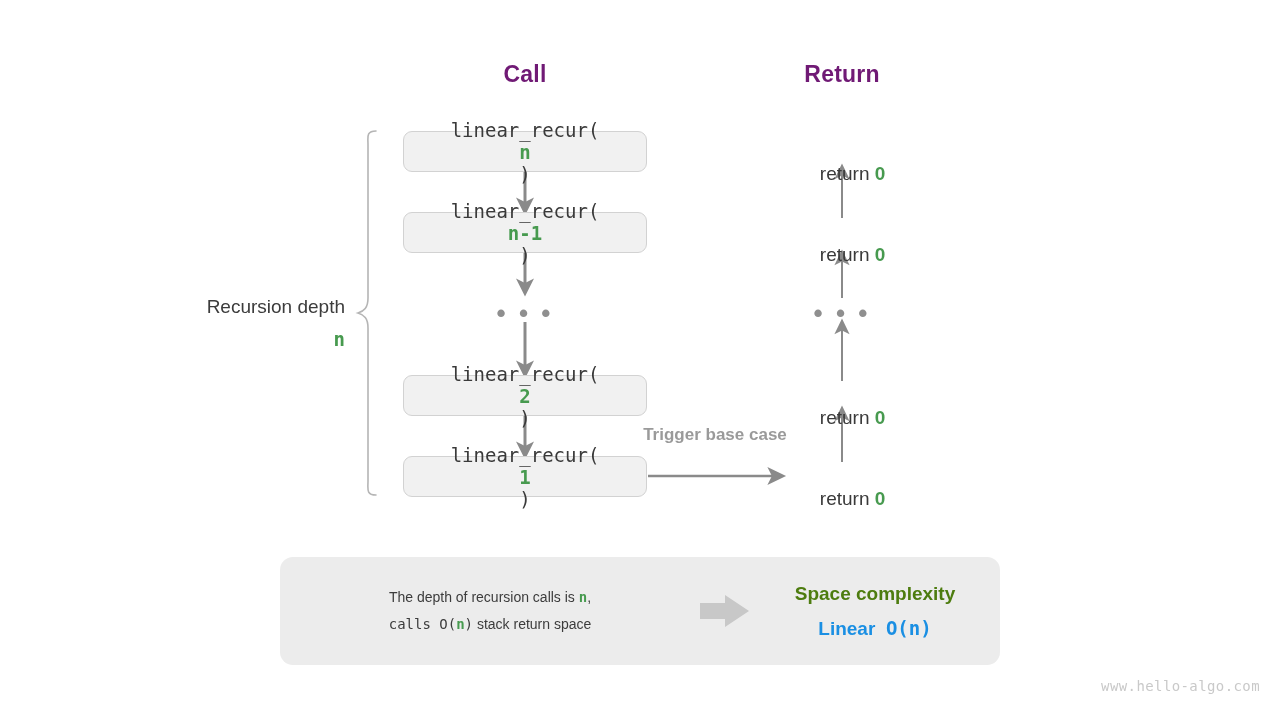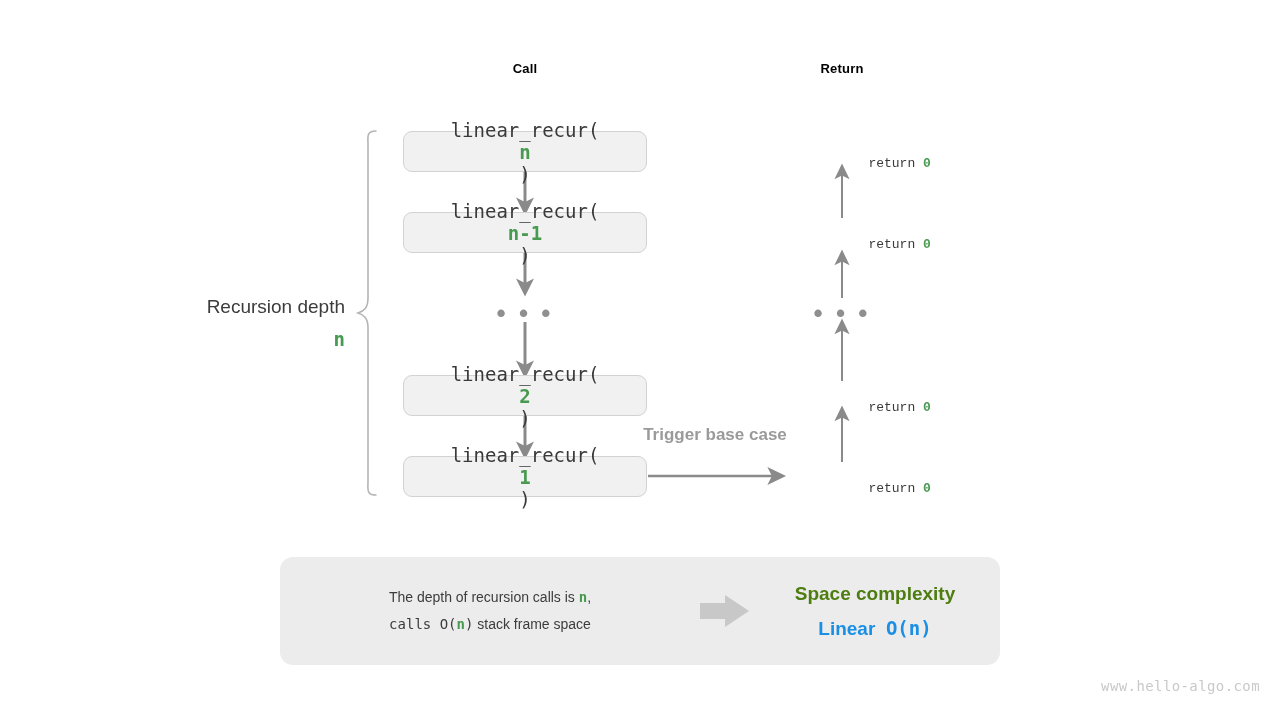--- a/index.html
+++ b/index.html
@@ -17,23 +17,23 @@
   }
 
   .stage {
     position: absolute;
     inset: 0;
   }
 
   
   .col-head {
     position: absolute;
-    font-size: 13px;
-    font-weight: bold;
-    color: #000000;
+    font-size: 23px;
+    font-weight: bold;
+    color: #701a75;
     letter-spacing: 0.2px;
     text-align: center;
     white-space: nowrap;
   }
   #head-call  { left: 425px; top: 61px; width: 200px; }
   #head-return{ left: 742px; top: 61px; width: 200px; }
 
   
   .frame-box {
     position: absolute;
@@ -56,25 +56,25 @@
   .frame-box .arg { color: #479a4f; font-weight: bold; }
 
   #box-0 { top: 131px; }
   #box-1 { top: 212px; }
   #box-2 { top: 375px; }
   #box-3 { top: 456px; }
 
   
   .ret-label {
     position: absolute;
-    left: 784px;
+    left: 742px;
     width: 200px;
     text-align: center;
-    font-family: Liberation Mono, monospace;
-    font-size: 13px;
+    font-family: Liberation Sans, sans-serif;
+    font-size: 19px;
     color: #3a3a3a;
     white-space: pre;
   }
   .ret-label .val { color: #479a4f; font-weight: bold; }
   #ret-0 { top: 141px; }
   #ret-1 { top: 222px; }
   #ret-2 { top: 385px; }
   #ret-3 { top: 466px; }
 
   
@@ -277,21 +277,21 @@
 
   <div class="dots" id="dots-call">• • •</div>
   <div class="dots" id="dots-return">• • •</div>
 
   <div id="trigger-note">Trigger base case</div>
 
   <div id="banner">
 
     <div id="banner-left">
       <div><span>The depth of recursion calls is </span><span class="hl">n</span><span>,</span></div>
-      <div><span class="mono">calls O(</span><span class="hl">n</span><span class="mono">)</span><span> stack frame space</span></div>
+      <div><span class="mono">calls O(</span><span class="hl">n</span><span class="mono">)</span><span> stack return space</span></div>
     </div>
 
     <div id="banner-arrow">
       <svg width="50" height="34" viewBox="0 0 50 34" xmlns="http://www.w3.org/2000/svg" aria-hidden="true">
         <path d="M0,9 L25,9 L25,1 L49,17 L25,33 L25,25 L0,25 Z" fill="#c8c8c8"></path>
       </svg>
     </div>
 
     <div id="banner-right">
       <span class="title">Space complexity</span>

